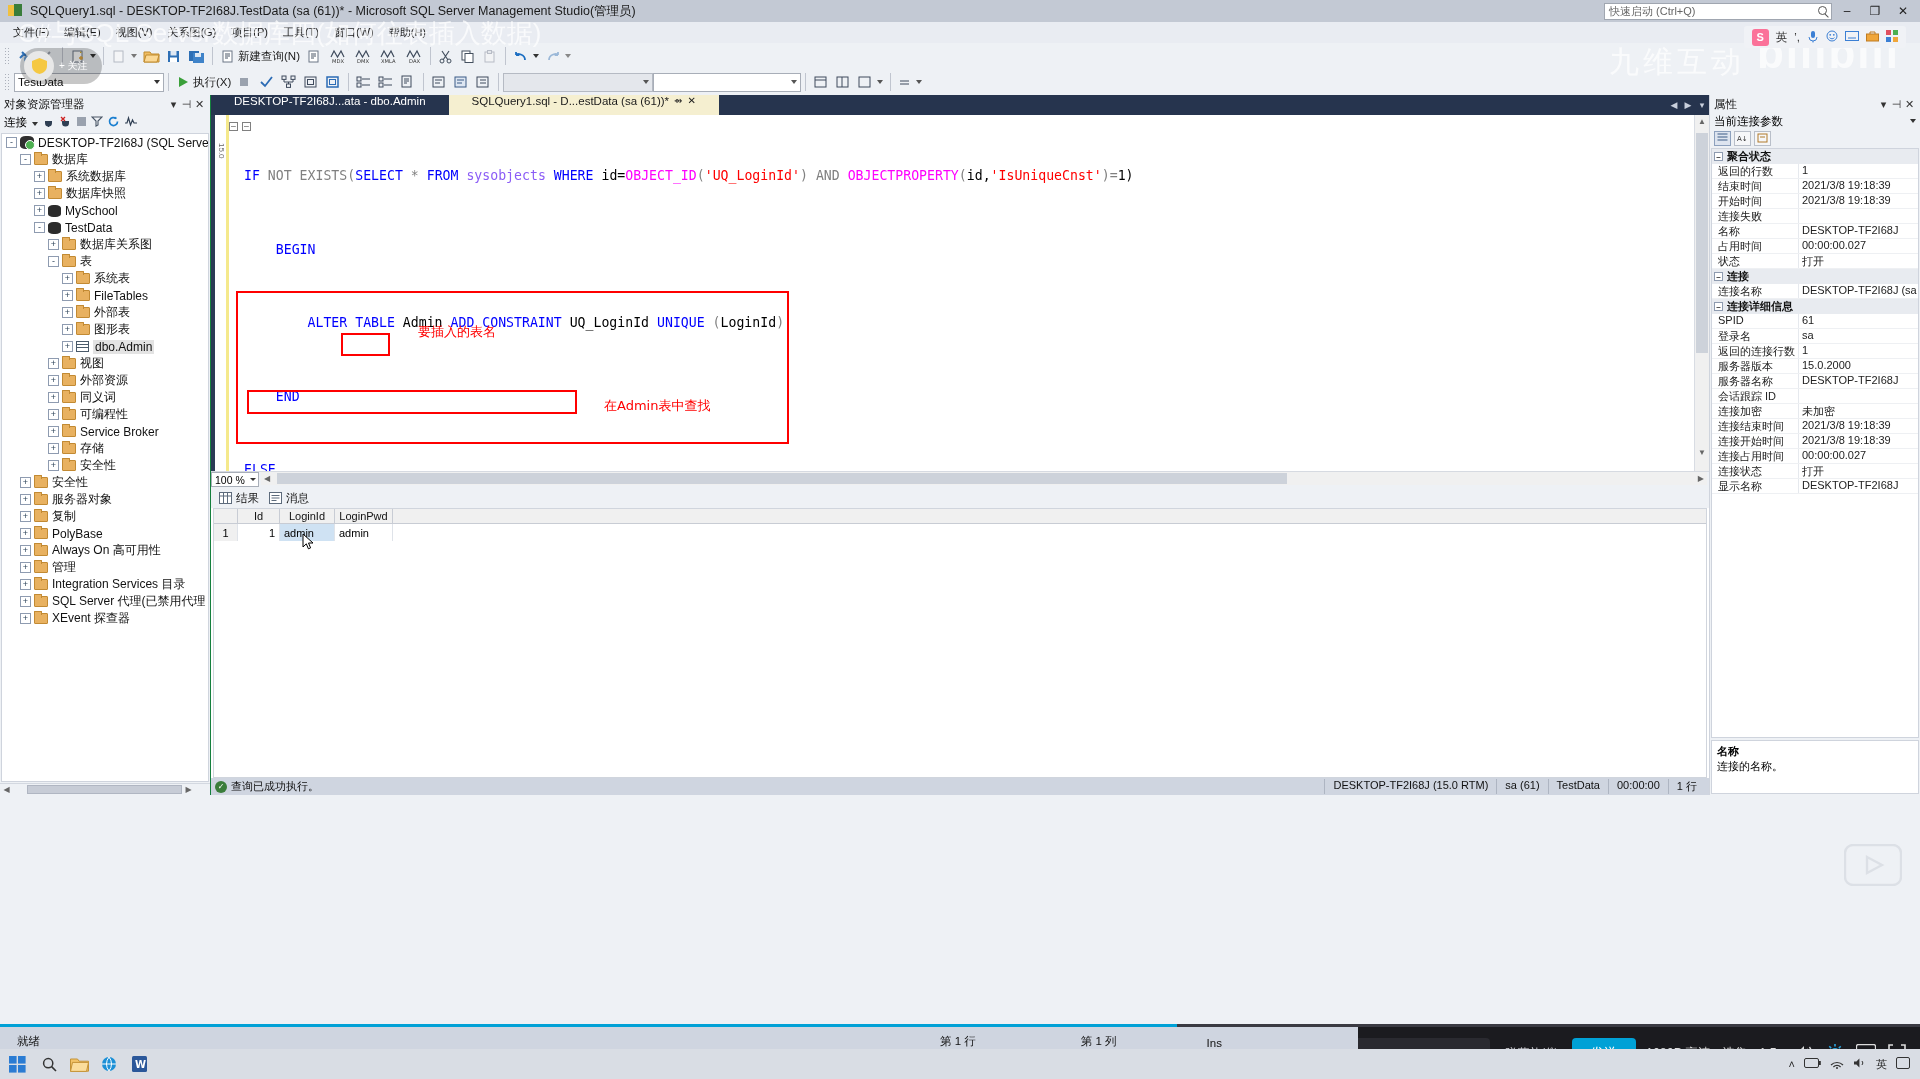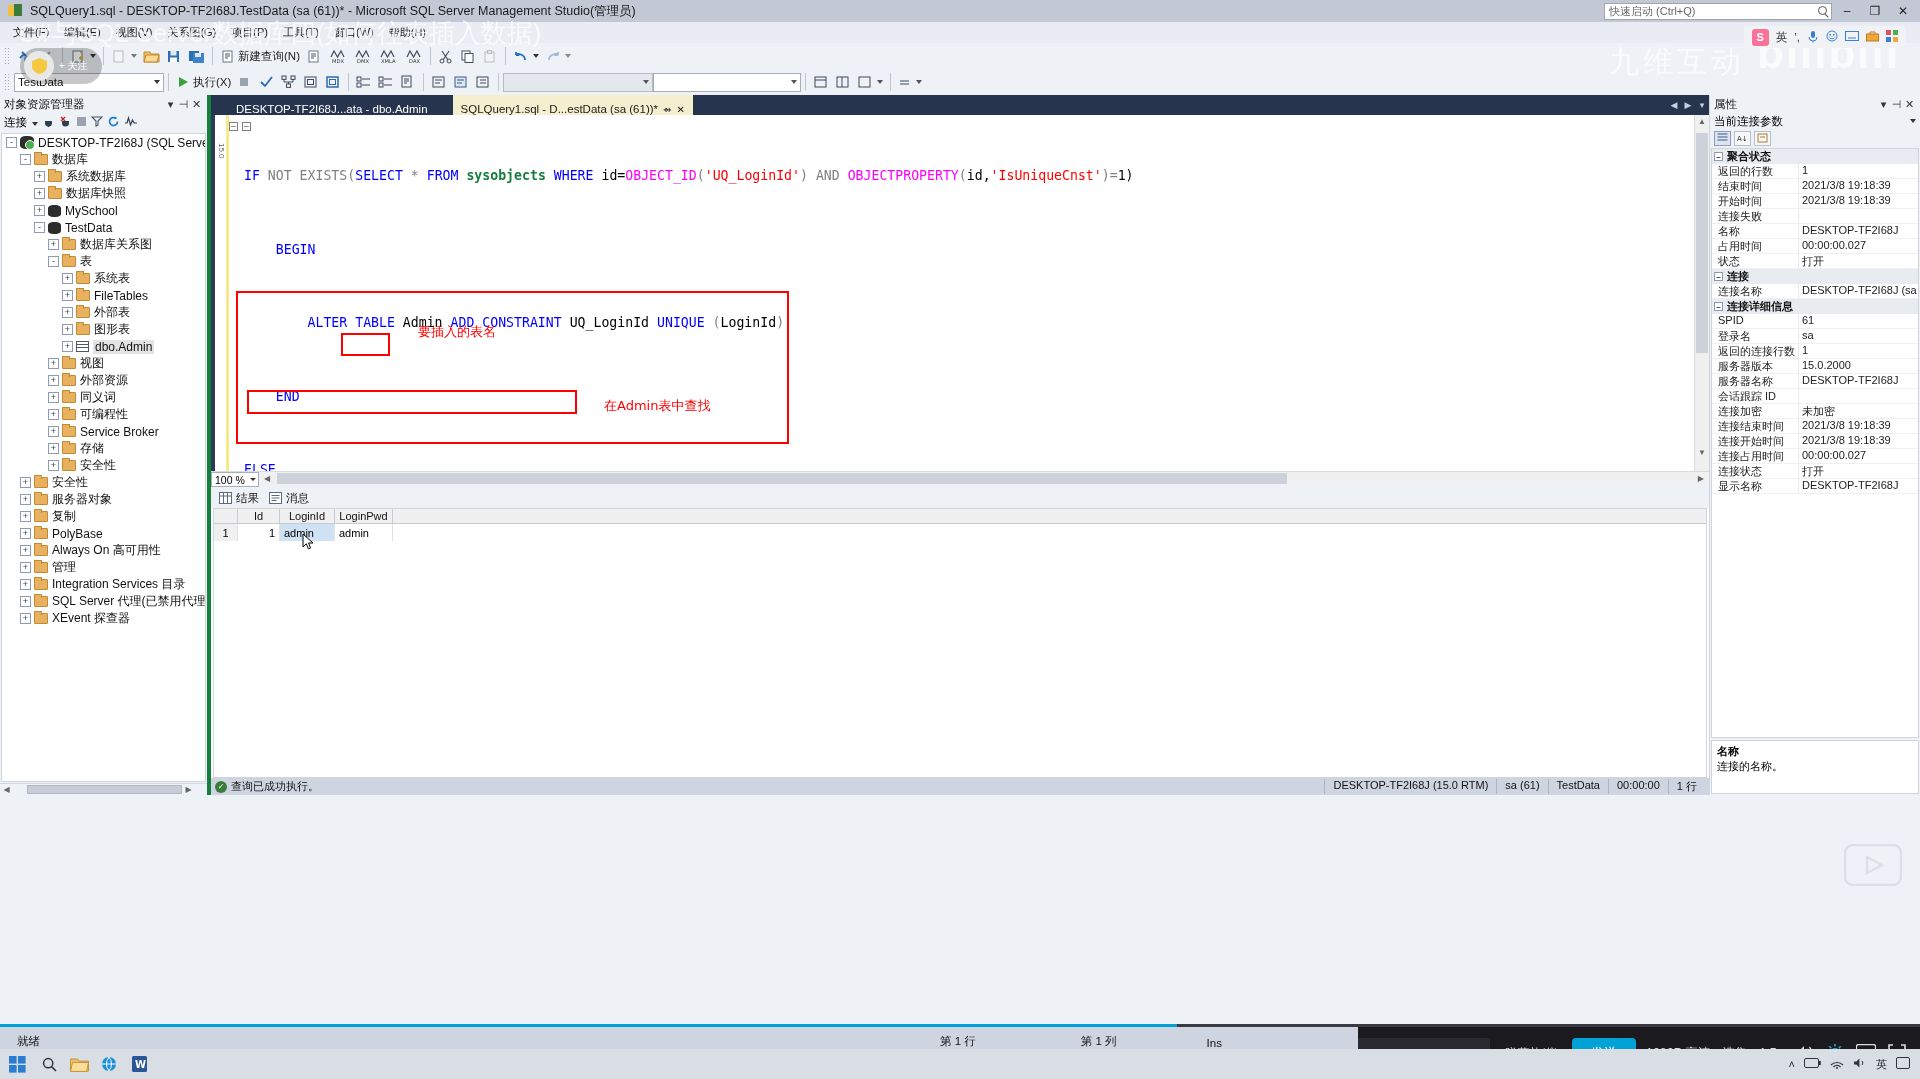--- a/index.html
+++ b/index.html
@@ -37,21 +37,21 @@
            padding:0 3px;font-size:11.5px;color:#111;position:relative;}
   .dbcombo .car{position:absolute;right:3px;top:6px;border-left:3.5px solid transparent;
                 border-right:3.5px solid transparent;border-top:4px solid #333;}
   .wcombo{width:150px;height:19px;background:#e4e7ec;border:1px solid #b5bac3;position:relative;}
   .wcombo2{width:148px;height:19px;background:#fff;border:1px solid #a8aeb8;position:relative;}
   .wcombo2 .car,.wcombo .car{position:absolute;right:3px;top:6px;border-left:3.5px solid transparent;
                 border-right:3.5px solid transparent;border-top:4px solid #555;}
   
   .main{display:flex;height:700px;}
   
-  .oe{width:211px;background:#eef1f5;display:flex;flex-direction:column;border-right:4px solid #15803d;}
+  .oe{width:211px;background:#eef1f5;display:flex;flex-direction:column;border-right:1px solid #15803d;}
   .panel-hdr{height:18px;background:#eef1f5;display:flex;align-items:center;padding:0 4px;font-size:11.5px;color:#111;}
   .panel-hdr .ttl{flex:1;}
   .pin,.xx,.dn{width:13px;text-align:center;color:#333;font-size:11px;}
   .oe-toolbar{height:19px;display:flex;align-items:center;gap:4px;padding:0 4px;background:#eef1f5;}
   .oe-tree{flex:1;background:#fff;border:1px solid #cfd4dd;margin:1px;overflow:hidden;position:relative;}
   .node{display:flex;align-items:center;height:17px;font-size:12px;color:#111;white-space:nowrap;}
   .node .exp{width:11px;height:11px;border:1px solid #8e9bb0;background:#fff;color:#33495f;
              font-size:9px;line-height:9px;text-align:center;margin-right:3px;flex:none;font-family:"Liberation Sans",sans-serif;}
   .fldr{width:14px;height:11px;margin-right:4px;flex:none;position:relative;}
   .fldr:before{content:"";position:absolute;inset:0;background:#e8b160;border:1px solid #c28a33;border-radius:1px;}
@@ -61,34 +61,34 @@
   .srvico:after{content:"";position:absolute;right:-1px;bottom:-1px;width:8px;height:8px;border-radius:50%;background:#4caf50;border:1px solid #fff;}
   .tblico{width:13px;height:11px;margin-right:4px;flex:none;border:1px solid #4a5a6a;background:#fff;}
   .tblico i{display:block;height:3px;border-bottom:1px solid #4a5a6a;}
   .node.sel .lbl{background:#e3e3e3;padding:0 2px;}
   .oe-scroll{height:12px;background:#eef1f5;border-top:1px solid #d3d8e0;display:flex;align-items:center;}
   .oe-scroll .bar{height:9px;background:#c7ccd6;border:1px solid #b0b6c2;margin-left:14px;width:155px;}
   .oe-scroll .ar{width:13px;text-align:center;color:#666;font-size:8px;}
   
   .editor{flex:1;display:flex;flex-direction:column;background:#fff;min-width:0;}
   .tabstrip{height:20px;background:#26344e;display:flex;align-items:stretch;}
-  .tab{display:flex;align-items:flex-end;padding:0 8px;font-size:11.5px;color:#fff;white-space:nowrap;gap:5px;margin-left:17px;}
+  .tab{display:flex;align-items:flex-start;padding:0 23px;font-size:11.5px;color:#fff;white-space:nowrap;gap:5px;}
   .tab.active{background:#f5efd0;color:#1a1a1a;}
   .tab .pinx{font-size:10px;}
   .tabstrip .spacer{flex:1;}
   .tabstrip .scr{width:14px;display:flex;align-items:center;justify-content:center;color:#c9d0dd;font-size:9px;}
   .codewrap{flex:1;display:flex;position:relative;overflow:hidden;}
   .indic{width:11px;background:#fff;flex:none;}
   .verslot{width:11px;background:#fff;flex:none;writing-mode:vertical-rl;font-size:8px;color:#666;padding-top:28px;}
   .glyph{width:14px;background:#fff;flex:none;position:relative;}
   .code{flex:1;position:relative;font-family:"DejaVu Sans Mono", monospace;font-size:13.2px;
         line-height:24.5px;color:#111;padding-left:4px;white-space:pre;background:#fff;}
   .ln{height:24.5px;white-space:pre;}
   .kw{color:#0000ff;} .fn{color:#ff00ff;} .str{color:#ff0000;} .gray{color:#808080;}
-  .green{color:#15803d;font-weight:bold;} .blk{color:#000;}
+  .green{color:#8b5cf6;} .blk{color:#000;}
   .fold{position:absolute;left:-11px;width:9px;height:9px;border:1px solid #808080;background:#fff;
         font-size:8px;line-height:7px;text-align:center;color:#555;top:7px;}
   .codescroll-v{width:15px;background:#f0f0f0;border-left:1px solid #d8dce3;position:relative;flex:none;}
   .codescroll-v .thumb{position:absolute;left:1px;right:1px;top:18px;height:220px;background:#cdd2da;}
   .codescroll-v .ar{position:absolute;left:0;right:0;text-align:center;font-size:8px;color:#666;}
   .zoombar{height:17px;background:#eef1f5;display:flex;align-items:flex-start;border-top:1px solid #d6dae1;}
   .zoombox{width:48px;height:15px;background:#fff;border:1px solid #a8aeb8;font-size:10.5px;display:flex;
            align-items:center;padding-left:3px;position:relative;}
   .zoombox .car{position:absolute;right:2px;top:5px;border-left:3px solid transparent;border-right:3px solid transparent;border-top:3.5px solid #333;}
   .hscroll{flex:1;height:13px;background:#f0f0f0;margin:0 2px;position:relative;}

